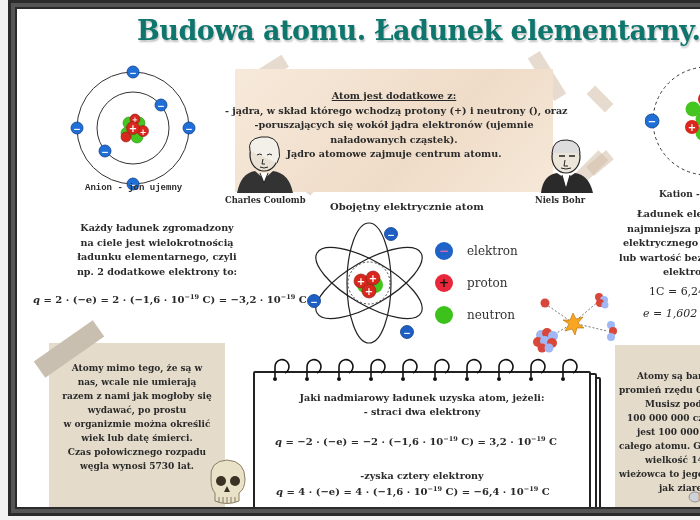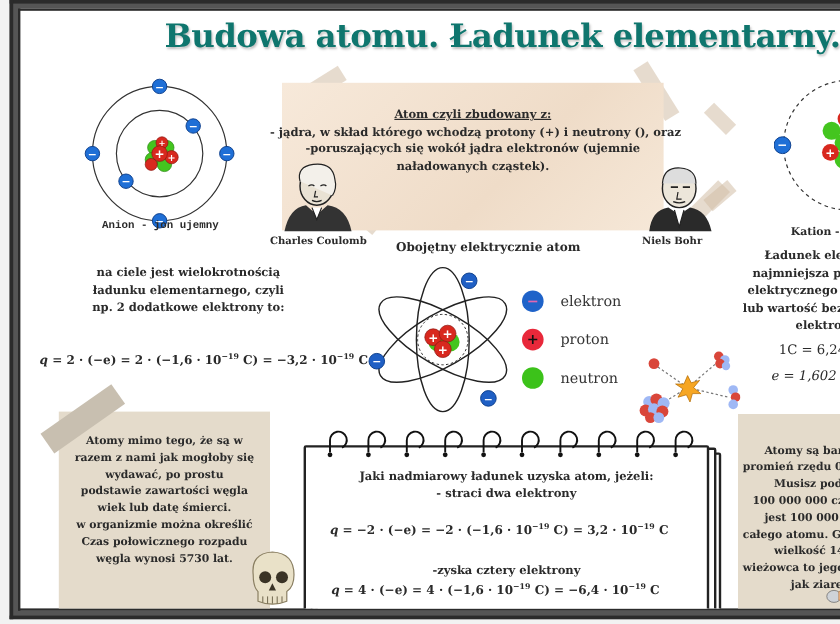--- a/index.html
+++ b/index.html
@@ -35,24 +35,25 @@
 
     <div class="abs title">Budowa atomu. Ładunek elementarny.</div>
 
     <div class="abs tape" style="left:222px;top:58px;width:50px;height:14px;transform:rotate(-32deg);"></div>
     <div class="abs tape" style="left:505px;top:60px;width:50px;height:14px;transform:rotate(58deg);"></div>
     <div class="abs tape" style="left:258px;top:160px;width:45px;height:14px;transform:rotate(40deg);"></div>
     <div class="abs tape" style="left:548px;top:155px;width:45px;height:14px;transform:rotate(-45deg);"></div>
 
     <div class="abs paper center-note">
       <div class="txt">
-        <div class="hdr">Atom czyli zbudowany z:</div>
+        <div class="hdr">Atom jest dodatkowe z:</div>
         <div style="white-space:nowrap;margin-left:-10px;">- jądra, w skład którego wchodzą protony (+) i neutrony (), oraz</div>
         <div>-poruszających się wokół jądra elektronów (ujemnie</div>
         <div>naładowanych cząstek).</div>
+        <div>Jądro atomowe zajmuje centrum atomu.</div>
       </div>
     </div>
 
     <svg class="abs" style="left:216px;top:124px;" width="62" height="60" viewBox="0 0 62 60">
       <ellipse cx="31" cy="22" rx="14" ry="16" fill="#e9e2d4" stroke="#222" stroke-width="1.2"></ellipse>
       <path d="M17 18 Q14 6 28 4 Q44 2 46 16 Q48 24 44 30" fill="#f3f0ea" stroke="#222" stroke-width="1"></path>
       <path d="M24 22 q3 -2 5 0 M34 22 q3 -2 5 0" stroke="#222" fill="none"></path>
       <path d="M30 26 l-1 5 h3" stroke="#222" fill="none"></path>
       <path d="M27 34 q4 2 8 0" stroke="#222" fill="none"></path>
       <path d="M4 60 Q8 40 22 38 L31 46 L40 38 Q56 40 60 60 Z" fill="#333"></path>
@@ -98,20 +99,21 @@
           <text x="66" y="126.5">−</text>
         <circle cx="94" cy="44" r="6" fill="#1f6fd6" stroke="#0d3f8c" stroke-width=".8"></circle>
           <text x="94" y="47.5">−</text>
         <circle cx="38" cy="90" r="6" fill="#1f6fd6" stroke="#0d3f8c" stroke-width=".8"></circle>
           <text x="38" y="93.5">−</text>
       </g>
     </svg>
     <div class="abs caption" style="left:68px;top:174px;font-size:9px;font-family:Liberation Mono, monospace;">Anion - jon ujemny</div>
 
     <div class="abs bodytxt" style="left:40px;top:212px;width:200px;">
+      <div>Każdy ładunek zgromadzony</div>
       <div>na ciele jest wielokrotnością</div>
       <div>ładunku elementarnego, czyli</div>
       <div>np. 2 dodatkowe elektrony to:</div>
     </div>
     <div class="abs formula" style="left:16px;top:284px;">
       <i>q</i><span> = 2 · (−e) = 2 · (−1,6 · 10</span><sup>−19</sup><span> C) = −3,2 · 10</span><sup>−19</sup><span> C</span>
     </div>
 
     <div class="abs" style="left:313px;top:192px;font-size:10px;font-weight:bold;white-space:nowrap;">Obojętny elektrycznie atom</div>
 
@@ -215,25 +217,25 @@
       <div style="margin-left:-10px;">elektrycznego (ładu</div>
       <div style="margin-left:-14px;">lub wartość bezwzgl</div>
       <div style="padding-left:30px;">elektron</div>
     </div>
     <div class="abs formula" style="left:632px;top:276px;font-size:11px;font-weight:normal;">1C = 6,24</div>
     <div class="abs formula" style="left:626px;top:298px;font-size:11px;font-weight:normal;font-style:italic;">e = 1,602 ·</div>
 
     <div class="abs sticky" style="left:32px;top:334px;width:176px;height:172px;">
       <div class="bodytxt" style="position:absolute;left:8px;right:8px;top:18px;">
         <div>Atomy mimo tego, że są w</div>
+        <div>nas, wcale nie umierają</div>
         <div>razem z nami jak mogłoby się</div>
         <div>wydawać, po prostu</div>
-        <div>podstawie zawartości węgla</div>
+        <div>w organizmie można określić</div>
         <div>wiek lub datę śmierci.</div>
-        <div>w organizmie można określić</div>
         <div>Czas połowicznego rozpadu</div>
         <div>węgla wynosi 5730 lat.</div>
       </div>
     </div>
     <div class="abs" style="left:16px;top:330px;width:72px;height:20px;background:#c8bfb0;transform:rotate(-35deg);"></div>
 
     <svg class="abs" style="left:188px;top:448px;" width="44" height="50" viewBox="0 0 44 50">
       <path d="M6 22 Q4 4 22 3 Q40 4 40 22 Q40 32 34 36 L34 44 Q22 49 10 44 L10 36 Q6 32 6 22 Z" fill="#e9e1c8" stroke="#8a7f62" stroke-width="1"></path>
       <ellipse cx="16" cy="24" rx="5" ry="5" fill="#3a3325"></ellipse>
       <ellipse cx="30" cy="24" rx="5" ry="5" fill="#3a3325"></ellipse>

